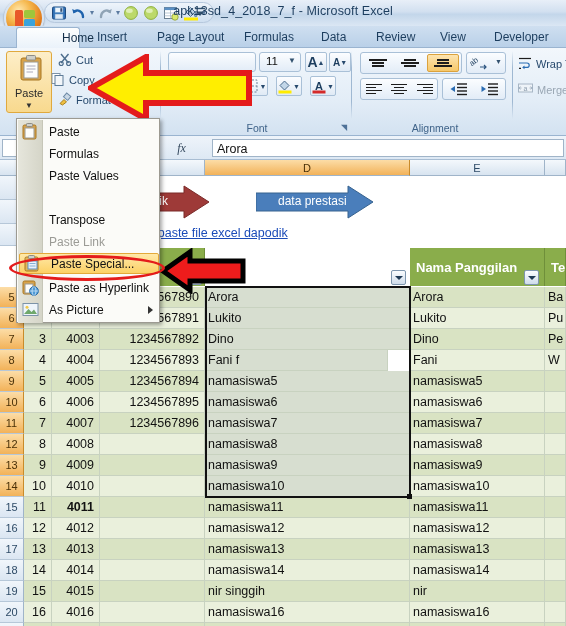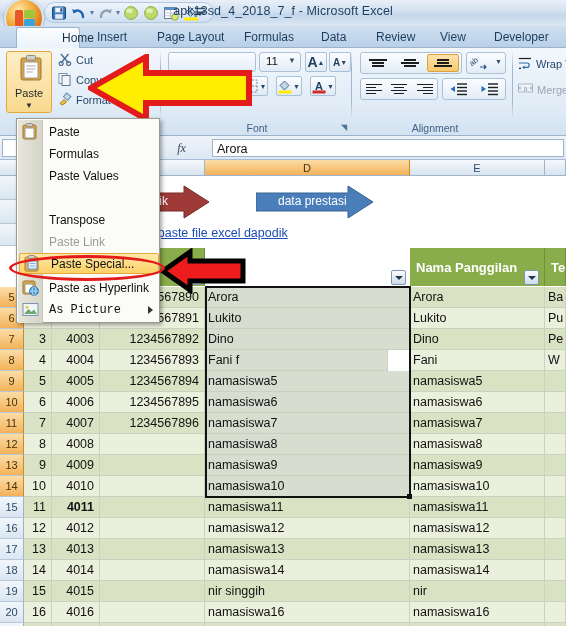--- a/index.html
+++ b/index.html
@@ -361,21 +361,21 @@
         <svg width="14" height="14" viewBox="0 0 14 14">
           <line x1="3" y1="2" x2="10.5" y2="11" stroke="#4d6d8c" stroke-width="1.4"></line>
           <line x1="10.5" y1="2" x2="3" y2="11" stroke="#4d6d8c" stroke-width="1.4"></line>
           <circle cx="3.2" cy="11.6" r="2" fill="none" stroke="#4d6d8c" stroke-width="1.2"></circle>
           <circle cx="10.6" cy="11.6" r="2" fill="none" stroke="#4d6d8c" stroke-width="1.2"></circle>
         </svg>
       </span>
       <span>Cut</span>
     </div>
 
-    <div class="cmdrow" style="left:58px;top:24px;justify-content:flex-end;">
+    <div class="cmdrow" style="left:51px;top:24px;justify-content:flex-end;">
       <span>
         <svg width="14" height="14" viewBox="0 0 14 14">
           <rect x="1" y="1.5" width="8" height="10" fill="#fff" stroke="#7e93a8"></rect>
           <rect x="4" y="3.5" width="8" height="10" fill="#f2f6fa" stroke="#5e7c99"></rect>
         </svg>
       </span>
       <span>Copy</span>
     </div>
 
     <div class="cmdrow" style="left:58px;top:44px;">
@@ -796,21 +796,21 @@
           <rect x="1" y="2" width="12" height="13" rx="1.5" fill="#d8a34a" stroke="#a87722"></rect>
           <rect x="3" y="5" width="8" height="9" fill="#fdfdfb" stroke="#9a9a92"></rect>
           <circle cx="12" cy="12" r="4.4" fill="#4f9ad6" stroke="#2c6ea8"></circle>
           <ellipse cx="12" cy="12" rx="2" ry="4.4" fill="none" stroke="#cfe6f7" stroke-width=".8"></ellipse>
           <line x1="7.6" y1="12" x2="16.4" y2="12" stroke="#cfe6f7" stroke-width=".8"></line>
         </svg>
       </span>
       <span class="txt">Paste as Hyperlink</span>
     </div>
 
-    <div class="mi" style="top:180px;font-family:Liberation Mono, monospace;">
+    <div class="mi" style="top:180px;">
       <span class="mico">
         <svg width="18" height="17" viewBox="0 0 18 17">
           <rect x="1" y="2.5" width="15" height="12" fill="#eef5fb" stroke="#7c93a8"></rect>
           <circle cx="5" cy="6.2" r="1.5" fill="#f0c84a"></circle>
           <path d="M2 13 L6.5 8 L9.5 11 L12 8.5 L15 13 Z" fill="#6fa86b"></path>
         </svg>
       </span>
       <span class="txt">As Picture</span>
       <span class="submenu-arrow"></span>
     </div>

